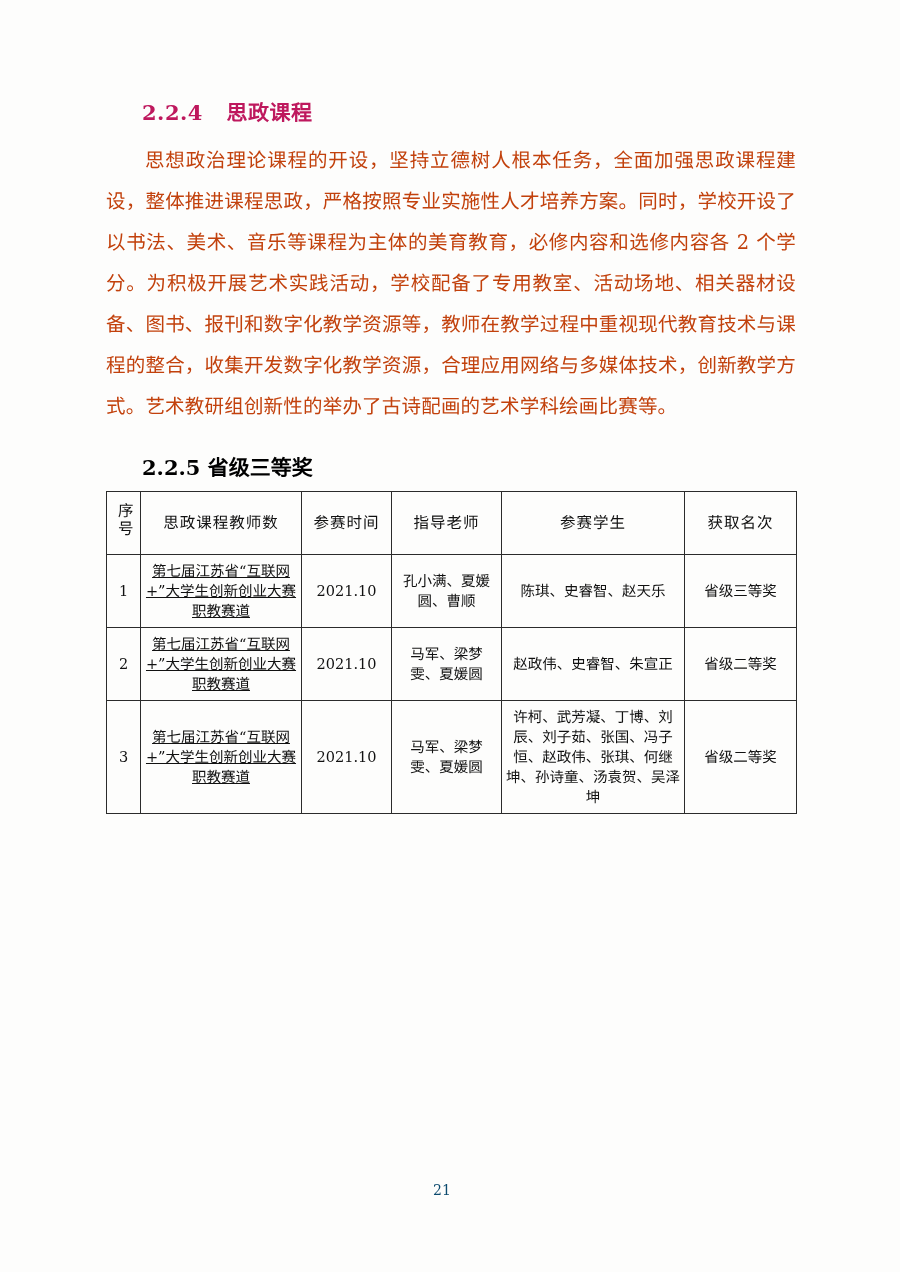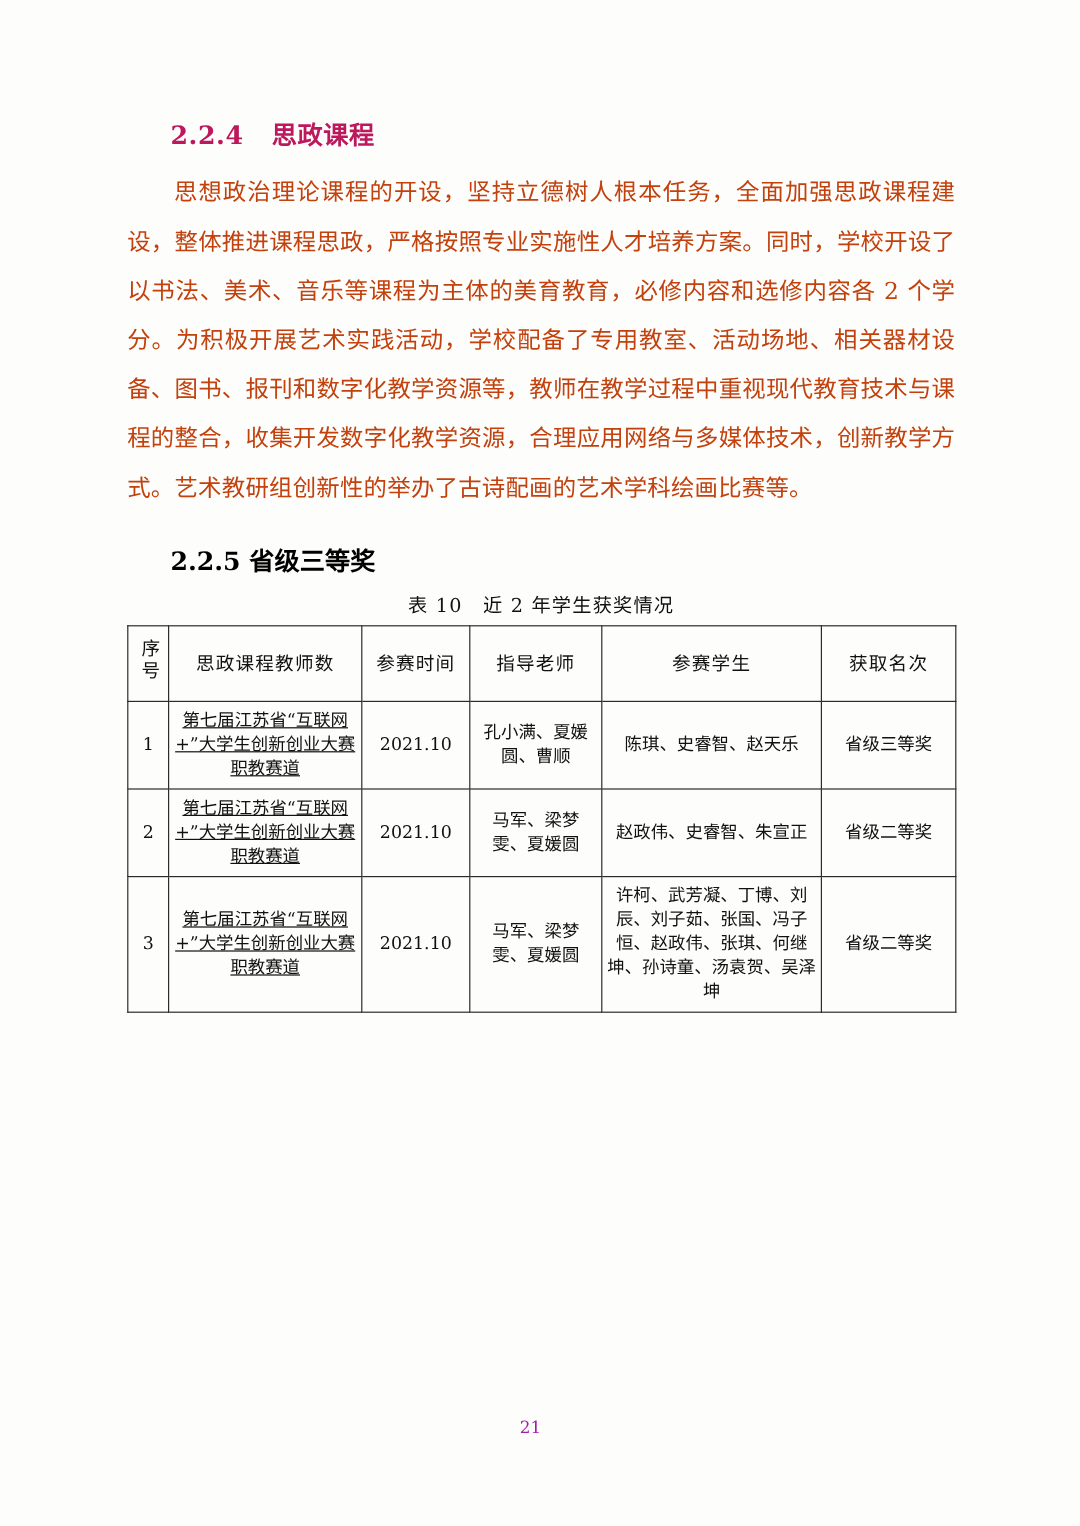--- a/index.html
+++ b/index.html
@@ -112,21 +112,21 @@
   .num-cell  { font-family: "DejaVu Serif", "Liberation Serif", serif; font-size: 15.5px; }
 
   
   .page-number {
     position: absolute;
     left: 0;
     right: 16px;
     top: 1182px;
     text-align: center;
     font-size: 14px;
-    color: #a21caf;
+    color: #0c4a6e;
     font-family: "DejaVu Serif", "Liberation Serif", serif;
   }
 </style>
 </head>
 <body>
 
 <div class="page">
   <div class="content">
 
     <h2 class="heading">
@@ -135,21 +135,20 @@
       <span>思政课程</span>
     </h2>
 
     <p class="para">思想政治理论课程的开设，坚持立德树人根本任务，全面加强思政课程建设，整体推进课程思政，严格按照专业实施性人才培养方案。同时，学校开设了以书法、美术、音乐等课程为主体的美育教育，必修内容和选修内容各 2 个学分。为积极开展艺术实践活动，学校配备了专用教室、活动场地、相关器材设备、图书、报刊和数字化教学资源等，教师在教学过程中重视现代教育技术与课程的整合，收集开发数字化教学资源，合理应用网络与多媒体技术，创新教学方式。艺术教研组创新性的举办了古诗配画的艺术学科绘画比赛等。</p>
 
     <h2 class="heading-2">
       <span class="num">2.2.5</span>
       <span>省级三等奖</span>
     </h2>
 
-    <div class="table-caption">表 10　近 2 年学生获奖情况</div>
 
     <table class="award-table">
       <colgroup>
         <col class="col-idx">
           <col class="col-proj">
           <col class="col-time">
         <col class="col-teach">
           <col class="col-stu">
           <col class="col-award">
       </colgroup>

